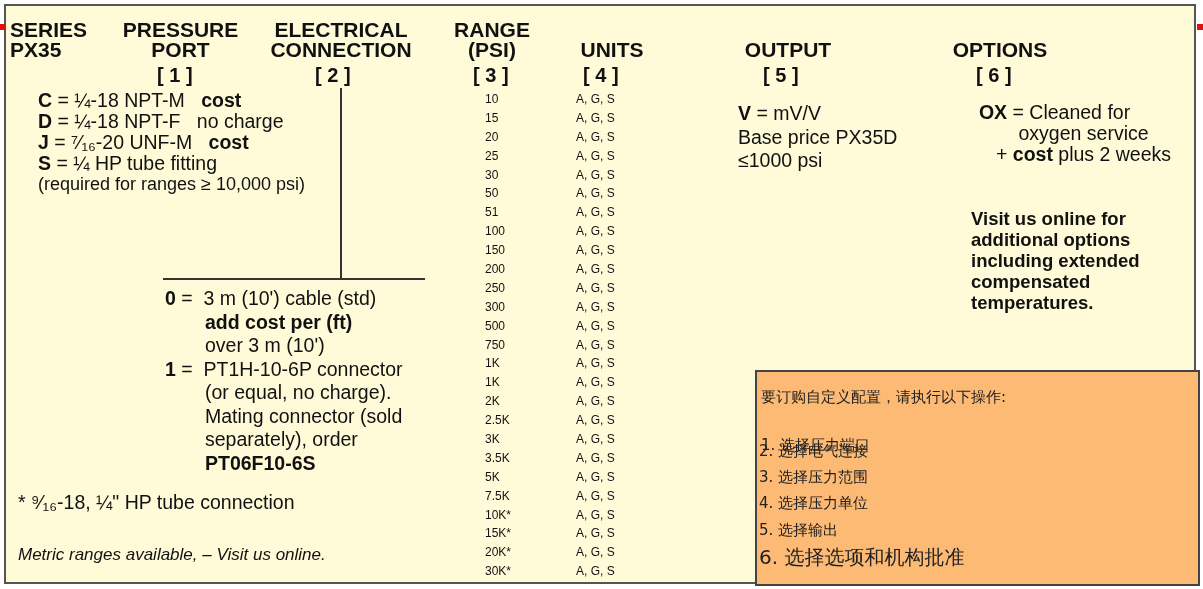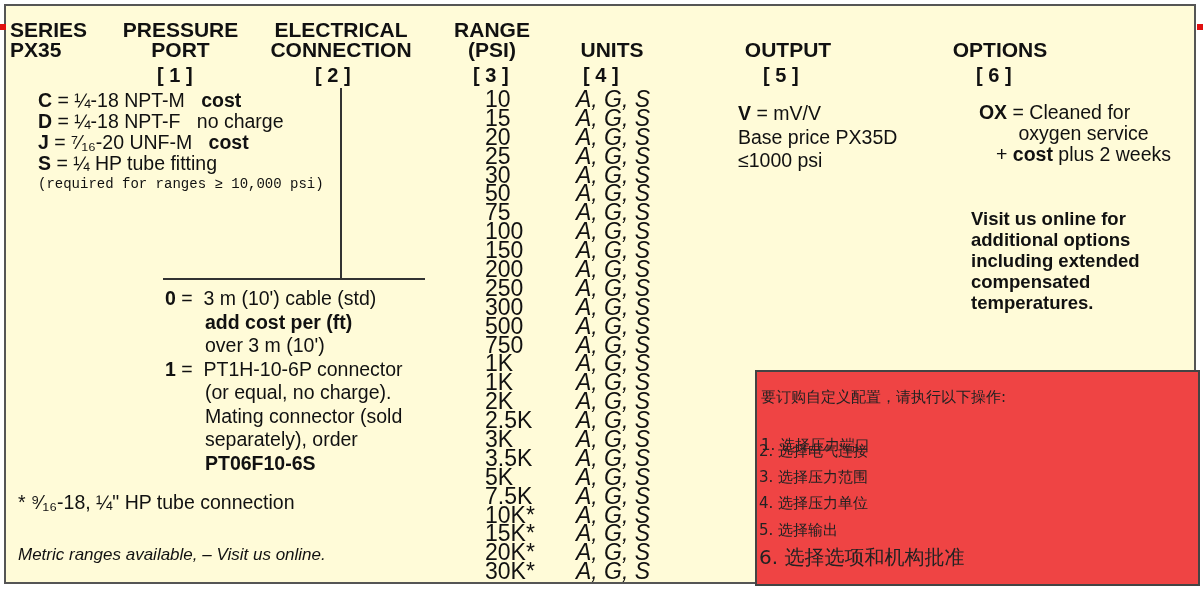--- a/index.html
+++ b/index.html
@@ -15,25 +15,25 @@
   }
   .redmark { position: absolute; background: #e01010; width: 6px; height: 6px; }
   .abs { position: absolute; white-space: nowrap; }
   .hdr { font-weight: bold; font-size: 21px; line-height: 20px; text-align: center; }
   .hdr-left { text-align: left; }
   .br { font-weight: bold; font-size: 20px; }
   .t20 { font-size: 19.5px; line-height: 21px; }
   .b { font-weight: bold; }
   .it { font-style: italic; }
   .vline { position: absolute; background: #333; }
-  .rng { position: absolute; font-size: 23px; line-height: 18.9px; }
+  .rng { position: absolute; font-size: 12px; line-height: 18.9px; }
   .rng div { height: 18.9px; }
   .cn-box {
     position: absolute; left: 755px; top: 370px; width: 445px; height: 216px;
-    background: #ef4444; border: 2px solid #444; box-sizing: border-box;
+    background: #fdba74; border: 2px solid #444; box-sizing: border-box;
     font-family: "DejaVu Sans", sans-serif;
   }
   .cn-box .line { position: absolute; left: 4px; white-space: nowrap; font-size: 15px; color: #222; }
   .cn-box .big { font-size: 20px; }
 </style>
 </head>
 <body>
 
 <div class="panel"></div>
 <div class="redmark" style="left:0px; top:24px;"></div>
@@ -87,21 +87,21 @@
     <span class="b">J</span>
     <span>=</span>
     <span>⁷⁄₁₆-20 UNF-M</span>&nbsp;&nbsp;
     <span class="b">cost</span>
   </div>
   <div>
     <span class="b">S</span>
     <span>=</span>
     <span>¼ HP tube fitting</span>
   </div>
-  <div style="font-size:14px;font-family:Liberation Mono, monospace;">(required for ranges ≥ 10,000 psi)</div>
+  <div style="font-size:18px;">(required for ranges ≥ 10,000 psi)</div>
 </div>
 
 <div class="vline" style="left:340px; top:88px; width:1.5px; height:191px;"></div>
 <div class="vline" style="left:163px; top:278px; width:262px; height:1.5px;"></div>
 
 <div class="abs t20" style="left:165px; top:287px; line-height:23.5px;">
   <div>
     <span class="b">0</span>
     <span>=</span>&nbsp;
     <span>3 m (10') cable (std)</span>
@@ -122,21 +122,21 @@
 <div class="abs t20" style="left:18px; top:492px;">* ⁹⁄₁₆-18, ¼" HP tube connection</div>
 <div class="abs it" style="left:18px; top:545px; font-size:17px;">Metric ranges available, – Visit us online.</div>
 
 <div class="rng" style="left:485px; top:90px;">
   <div>10</div>
   <div>15</div>
   <div>20</div>
   <div>25</div>
   <div>30</div>
   <div>50</div>
-  <div>75</div>
+  <div>51</div>
   <div>100</div>
   <div>150</div>
   <div>200</div>
   <div>250</div>
   <div>300</div>
   <div>500</div>
   <div>750</div>
   <div>1K</div>
   <div>1K</div>
   <div>2K</div>
@@ -144,21 +144,21 @@
   <div>3K</div>
   <div>3.5K</div>
   <div>5K</div>
   <div>7.5K</div>
   <div>10K*</div>
   <div>15K*</div>
   <div>20K*</div>
   <div>30K*</div>
 </div>
 
-<div class="rng" style="left:576px; top:90px;font-style:italic;">
+<div class="rng" style="left:576px; top:90px;">
   <div>A, G, S</div>
   <div>A, G, S</div>
   <div>A, G, S</div>
   <div>A, G, S</div>
   <div>A, G, S</div>
   <div>A, G, S</div>
   <div>A, G, S</div>
   <div>A, G, S</div>
   <div>A, G, S</div>
   <div>A, G, S</div>

